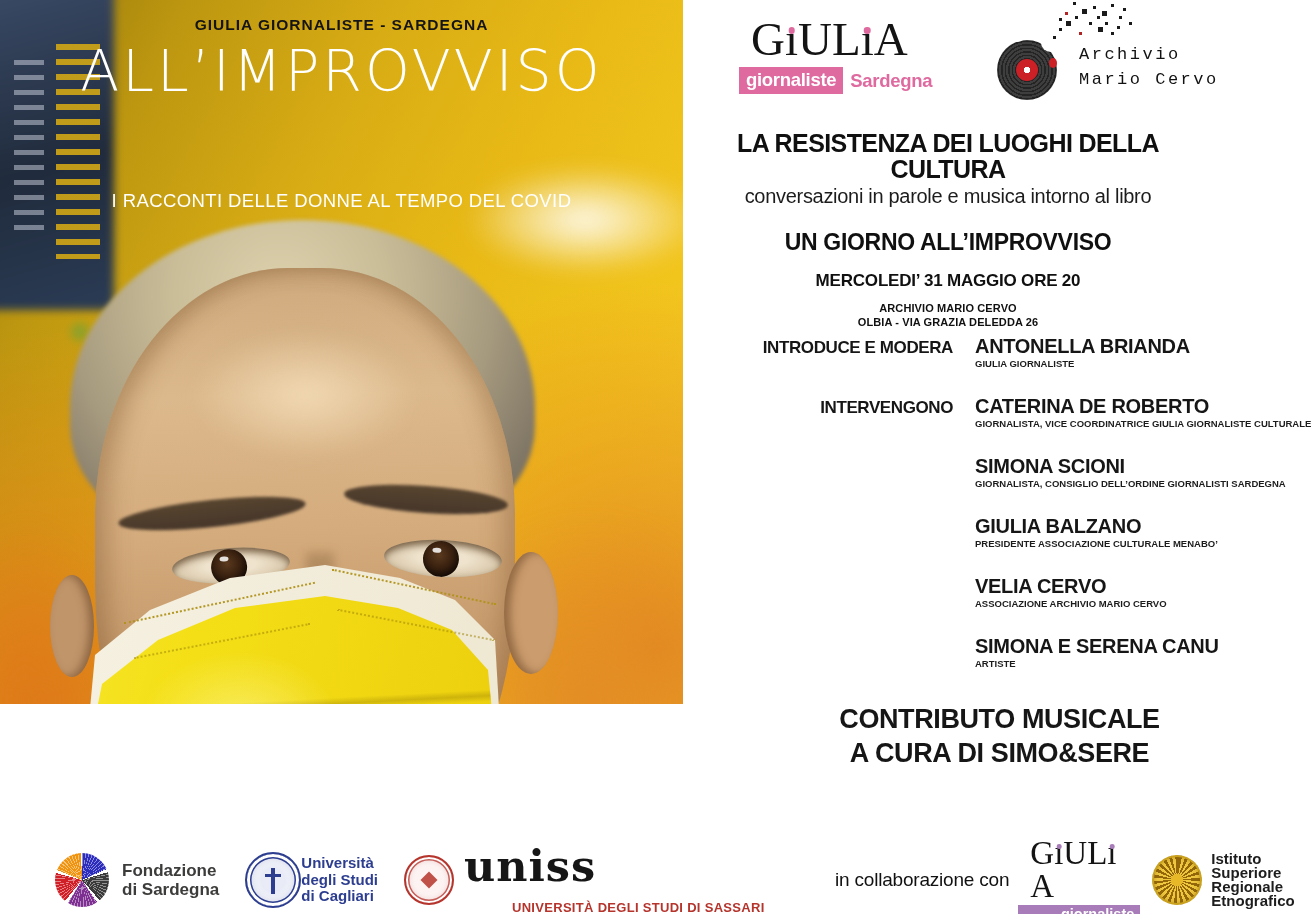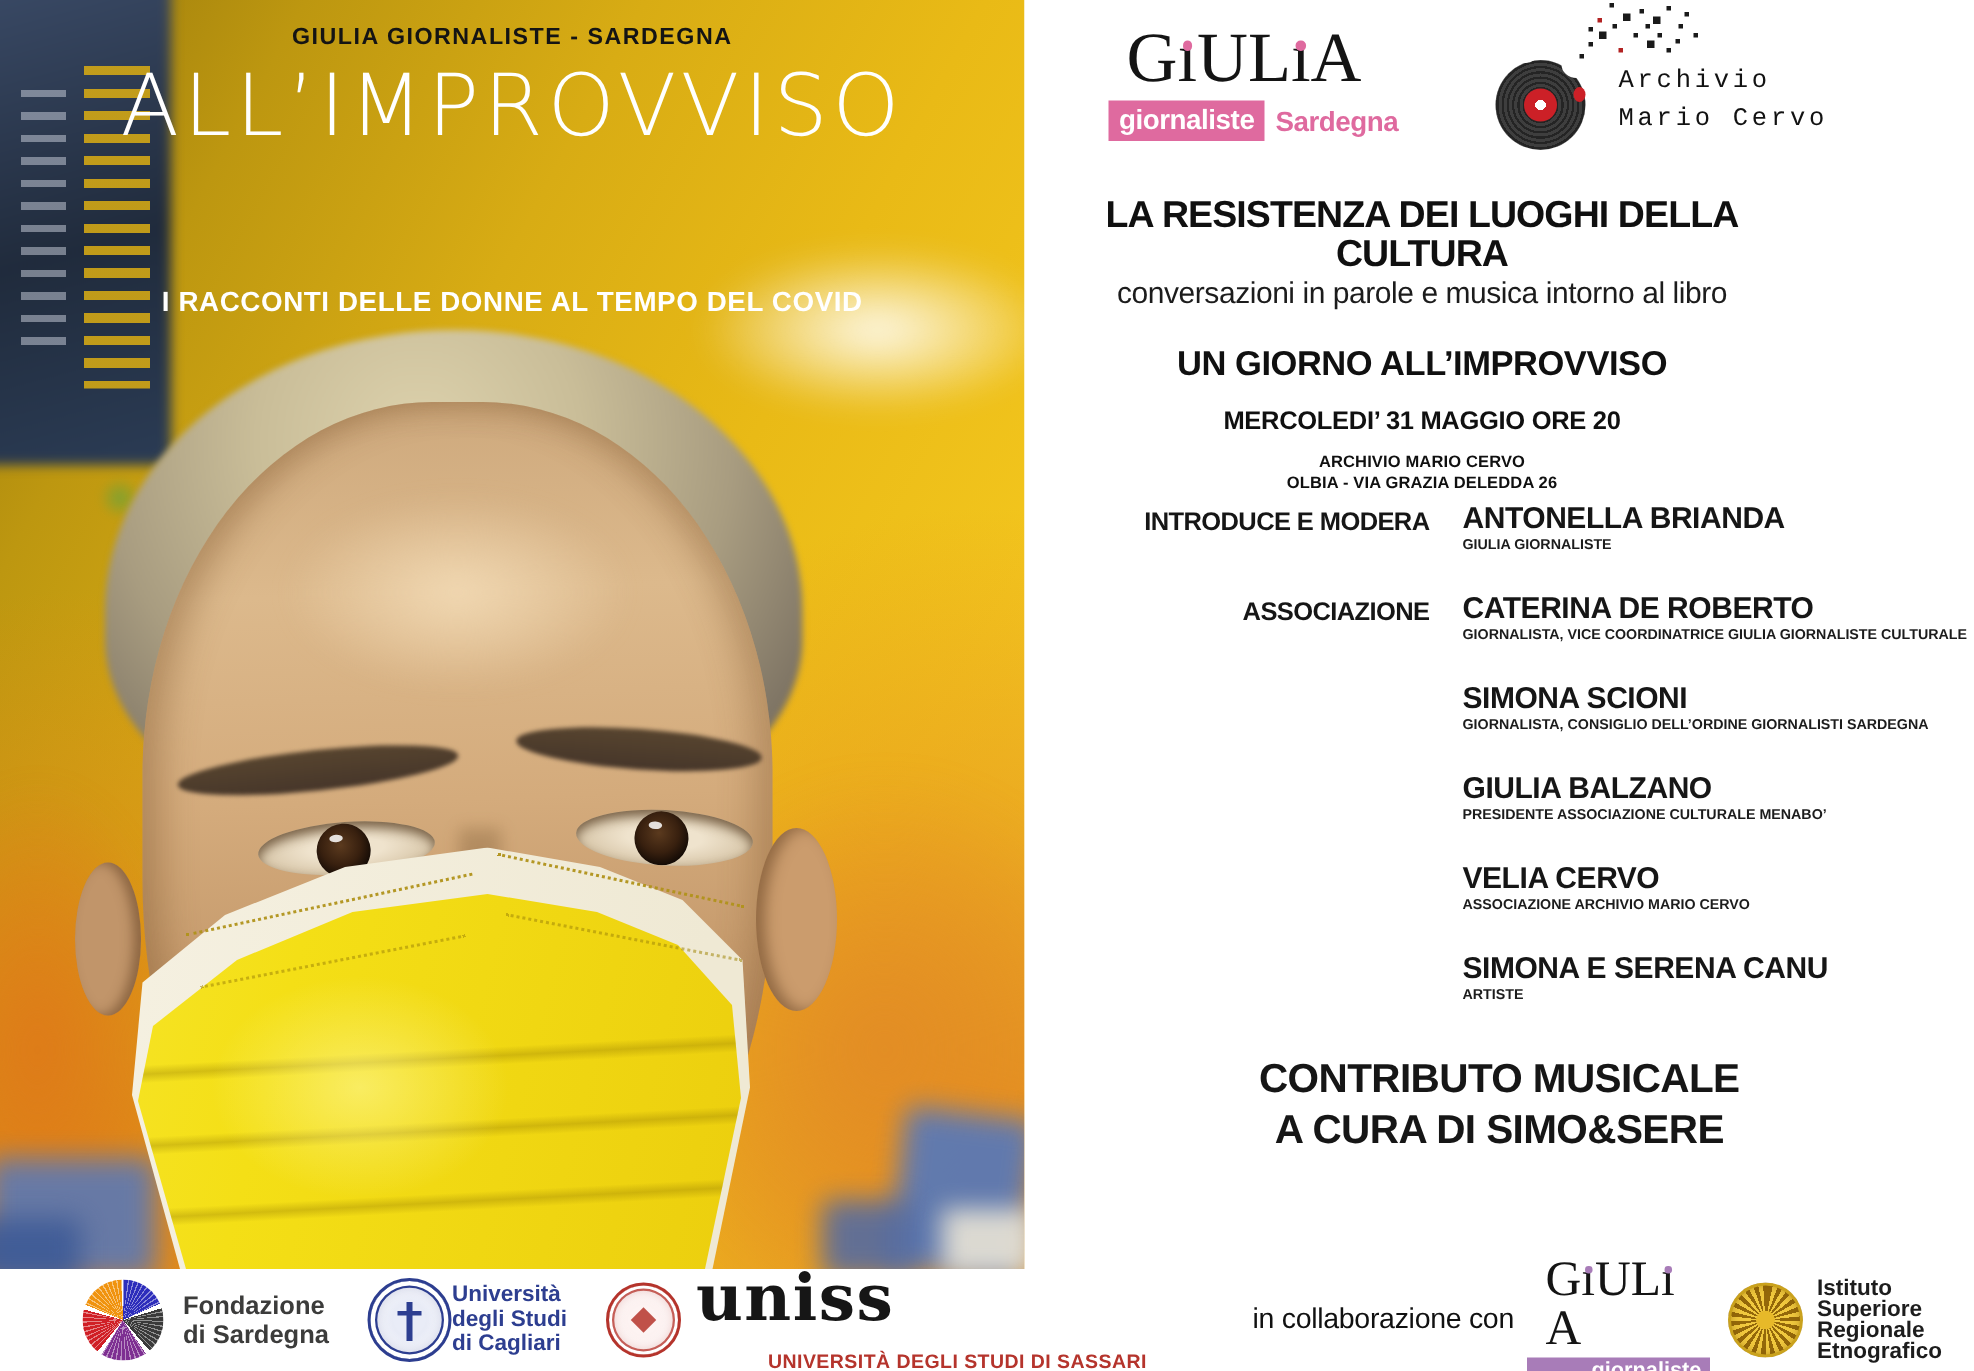--- a/index.html
+++ b/index.html
@@ -7,21 +7,21 @@
   body {
     position: relative;
     background: #ffffff;
     font-family: "Liberation Sans", sans-serif;
     color: #161616;
     overflow: hidden;
   }
 
   
   .photo {
-    position: absolute; left: 0; top: 0; width: 683px; height: 846px;
+    position: absolute; left: 0; top: 0; width: 683px; height: 704px;
     overflow: hidden;
     background:
       radial-gradient(ellipse at 8% 100%, rgba(224,125,26,.95) 0%, rgba(224,125,26,0) 38%),
       radial-gradient(ellipse at 96% 92%, rgba(226,134,32,.95) 0%, rgba(226,134,32,0) 40%),
       linear-gradient(118deg, #97780c 0%, #bd9710 18%, #d8ac14 38%, #e9ba16 58%, #f2c51d 78%, #f6d02b 100%);
   }
   .photo .abs { position: absolute; }
 
   .tv {
     left: -10px; top: -12px; width: 124px; height: 322px;
@@ -96,21 +96,21 @@
   .stitch-r1 { left: 330px; top: 586px; width: 168px; transform: rotate(12deg); }
   .stitch-l2 { left: 132px; top: 640px; width: 180px; transform: rotate(-11deg); border-top-color: rgba(160,135,10,.55); }
   .stitch-r2 { left: 336px; top: 624px; width: 160px; transform: rotate(11deg); border-top-color: rgba(160,135,10,.55); }
 
   .cover-kicker { left: 0; top: 16px; width: 100%; text-align: center;
     font-size: 15.5px; font-weight: bold; letter-spacing: 1px; color: #141414; z-index: 5; }
   .cover-title { left: 0; top: 40px; width: 100%; text-align: center; color: #fff;
     font-family: "DejaVu Sans", "Liberation Sans", sans-serif; font-weight: 200;
     font-size: 57px; line-height: 63px; letter-spacing: 3px; z-index: 5; }
   .cover-subtitle { left: 0; top: 190px; width: 100%; text-align: center; color: #fff;
-    font-size: 18.5px; font-weight: bold; letter-spacing: .4px; z-index: 5; }
+    font-size: 18.5px; font-weight: normal; letter-spacing: .4px; z-index: 5; }
 
   
   .right-panel { position: absolute; left: 683px; top: 0; width: 633px; height: 846px; background: #fff; }
   .right-panel .abs { position: absolute; }
 
   .giulia-wordmark { font-family: "Liberation Serif", serif; line-height: 1; color: #141414; margin-left: 12px; }
   .idot { position: relative; display: inline-block; }
   .idot::after { content:''; position: absolute; left: 52%; transform: translateX(-50%);
     top: .24em; width: .14em; height: .14em; border-radius: 50%; background: var(--giulia_pink, #df6a9f); }
   .giulia-small .idot::after { background: var(--giulia_purple, #a87cb8); }
@@ -294,21 +294,21 @@
 
   <div class="abs speakers">
     <div class="srow">
       <div class="srole">INTRODUCE E MODERA</div>
       <div class="sinfo">
         <div class="sname">ANTONELLA BRIANDA</div>
         <div class="saff">GIULIA GIORNALISTE</div>
       </div>
     </div>
     <div class="srow">
-      <div class="srole">ASSOCIAZIONE</div>
+      <div class="srole">INTERVENGONO</div>
       <div class="sinfo">
         <div class="sname">CATERINA DE ROBERTO</div>
         <div class="saff">GIORNALISTA, VICE COORDINATRICE GIULIA GIORNALISTE CULTURALE</div>
       </div>
     </div>
     <div class="srow">
       <div class="srole"></div>
       <div class="sinfo">
         <div class="sname">SIMONA SCIONI</div>
         <div class="saff">GIORNALISTA, CONSIGLIO DELL’ORDINE GIORNALISTI SARDEGNA</div>

